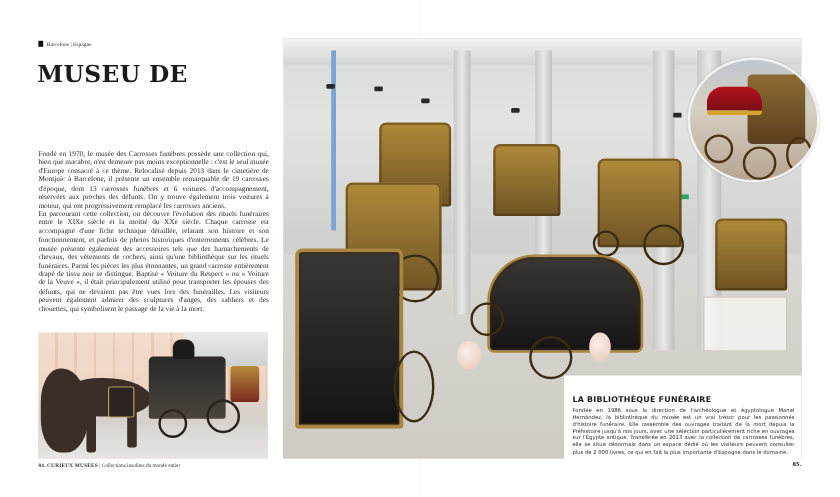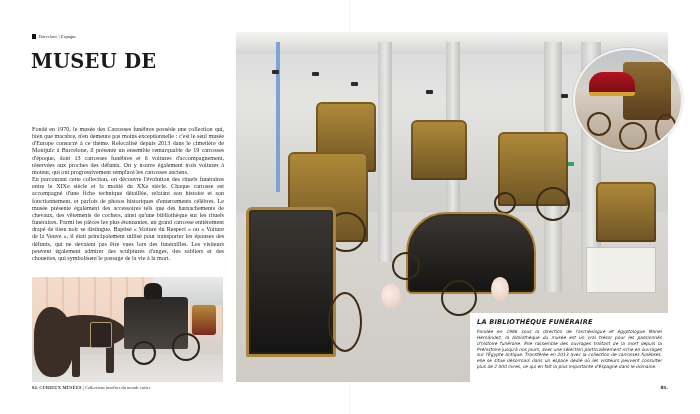--- a/index.html
+++ b/index.html
@@ -48,21 +48,21 @@
   .photo-main .exit-sign { position: absolute; width: 7px; height: 4px; background: #2fa56a; }
   .photo-main .feather { position: absolute; border-radius: 50%; background: radial-gradient(circle at 40% 40%, #fbeee6, #e6c7b8); }
   .photo-main .glass-case { position: absolute; background: rgba(245,245,240,0.85); border: 1px solid #c8c3b8; }
 
   .inset-circle { position: absolute; left: 573px; top: 48px; width: 110px; height: 104px; border-radius: 50%; overflow: hidden; border: 2px solid #f2f2f2;
     background: linear-gradient(180deg,#bfc6cc 0%,#d7d0c4 40%,#b6a590 100%); box-shadow: 0 0 0 1px rgba(0,0,0,0.08); }
   .inset-circle .canopy { position: absolute; left: 14px; top: 22px; width: 46px; height: 24px; background: linear-gradient(180deg,#b5131f,#7d0e14); border-radius: 14px 14px 3px 3px; border-bottom: 4px solid #d4a52c; }
   .inset-circle .body { position: absolute; left: 48px; top: 12px; width: 48px; height: 58px; background: linear-gradient(180deg,#8d6b33,#5a3f1d); border-radius: 4px; }
   .inset-circle .wheel { position: absolute; border: 2px solid #4a3215; border-radius: 50%; }
 
-  .info-box { position: absolute; left: 470px; top: 313px; width: 198px; height: 71px; background: #ffffff; padding: 5px 6px 0 7px; font-family: "DejaVu Sans", sans-serif; font-style: italic; }
+  .info-box { position: absolute; left: 470px; top: 313px; width: 198px; height: 71px; background: #ffffff; padding: 16px 6px 0 7px; font-family: "DejaVu Sans", sans-serif; }
   .info-box h3 { font-size: 6.6px; font-weight: bold; letter-spacing: 0.2px; color: #1a1a1a; margin-bottom: 3px; }
   .info-box p { font-size: 4.4px; line-height: 5.85px; color: #2b2b2b; text-align: justify; }
 </style>
 </head>
 <body>
 
 <div class="page-left">
   <div class="kicker">
     <span class="flag"></span>
     <span>Barcelone | Espagne</span>

